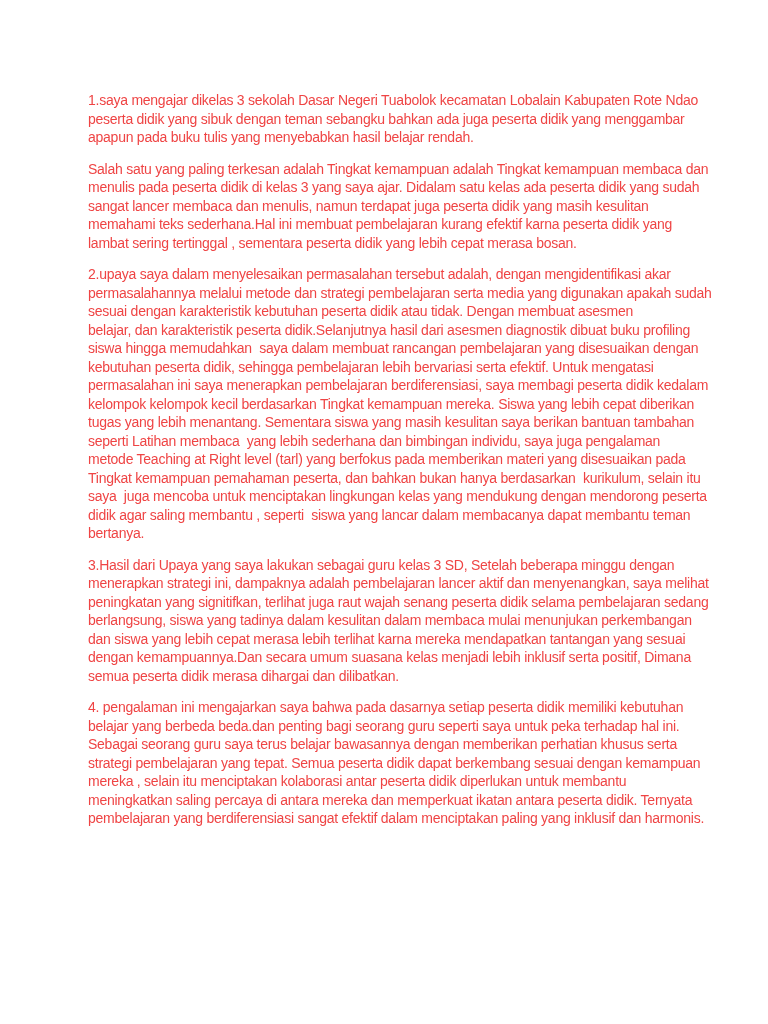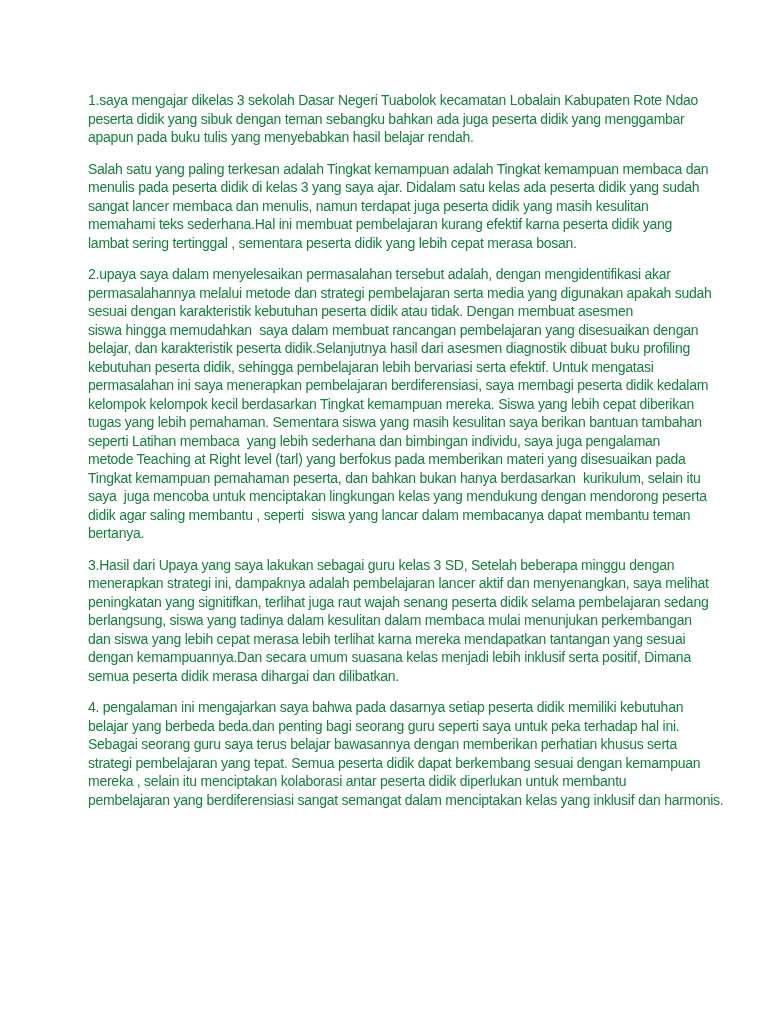--- a/index.html
+++ b/index.html
@@ -13,21 +13,21 @@
     height: 1024px;
     background: #ffffff;
     overflow: hidden;
     font-family: "Liberation Sans", "DejaVu Sans", sans-serif;
   }
   .doc-content {
     position: absolute;
     left: 88px;
     top: 91px;
     width: 620px;
-    color: #15803d;
+    color: #ef4444;
   }
   .doc-paragraph {
     margin: 0 0 13px 0;
     font-size: 14px;
     line-height: 18.5px;
     letter-spacing: -0.25px;
     font-weight: 400;
   }
   .doc-line {
     display: block;
@@ -49,26 +49,26 @@
         <span class="doc-line">Salah satu yang paling terkesan adalah Tingkat kemampuan adalah Tingkat kemampuan membaca dan</span>
         <span class="doc-line">menulis pada peserta didik di kelas 3 yang saya ajar. Didalam satu kelas ada peserta didik yang sudah</span>
         <span class="doc-line">sangat lancer membaca dan menulis, namun terdapat juga peserta didik yang masih kesulitan</span>
         <span class="doc-line">memahami teks sederhana.Hal ini membuat pembelajaran kurang efektif karna peserta didik yang</span>
         <span class="doc-line">lambat sering tertinggal , sementara peserta didik yang lebih cepat merasa bosan.</span>
       </p>
       <p class="doc-paragraph">
         <span class="doc-line">2.upaya saya dalam menyelesaikan permasalahan tersebut adalah, dengan mengidentifikasi akar</span>
         <span class="doc-line">permasalahannya melalui metode dan strategi pembelajaran serta media yang digunakan apakah sudah</span>
         <span class="doc-line">sesuai dengan karakteristik kebutuhan peserta didik atau tidak. Dengan membuat asesmen</span>
+        <span class="doc-line">belajar, dan karakteristik peserta didik.Selanjutnya hasil dari asesmen diagnostik dibuat buku profiling</span>
         <span class="doc-line">siswa hingga memudahkan  saya dalam membuat rancangan pembelajaran yang disesuaikan dengan</span>
-        <span class="doc-line">belajar, dan karakteristik peserta didik.Selanjutnya hasil dari asesmen diagnostik dibuat buku profiling</span>
         <span class="doc-line">kebutuhan peserta didik, sehingga pembelajaran lebih bervariasi serta efektif. Untuk mengatasi</span>
         <span class="doc-line">permasalahan ini saya menerapkan pembelajaran berdiferensiasi, saya membagi peserta didik kedalam</span>
         <span class="doc-line">kelompok kelompok kecil berdasarkan Tingkat kemampuan mereka. Siswa yang lebih cepat diberikan</span>
-        <span class="doc-line">tugas yang lebih pemahaman. Sementara siswa yang masih kesulitan saya berikan bantuan tambahan</span>
+        <span class="doc-line">tugas yang lebih menantang. Sementara siswa yang masih kesulitan saya berikan bantuan tambahan</span>
         <span class="doc-line">seperti Latihan membaca  yang lebih sederhana dan bimbingan individu, saya juga pengalaman</span>
         <span class="doc-line">metode Teaching at Right level (tarl) yang berfokus pada memberikan materi yang disesuaikan pada</span>
         <span class="doc-line">Tingkat kemampuan pemahaman peserta, dan bahkan bukan hanya berdasarkan  kurikulum, selain itu</span>
         <span class="doc-line">saya  juga mencoba untuk menciptakan lingkungan kelas yang mendukung dengan mendorong peserta</span>
         <span class="doc-line">didik agar saling membantu , seperti  siswa yang lancar dalam membacanya dapat membantu teman</span>
         <span class="doc-line">bertanya.</span>
       </p>
       <p class="doc-paragraph">
         <span class="doc-line">3.Hasil dari Upaya yang saya lakukan sebagai guru kelas 3 SD, Setelah beberapa minggu dengan</span>
         <span class="doc-line">menerapkan strategi ini, dampaknya adalah pembelajaran lancer aktif dan menyenangkan, saya melihat</span>
@@ -77,16 +77,17 @@
         <span class="doc-line">dan siswa yang lebih cepat merasa lebih terlihat karna mereka mendapatkan tantangan yang sesuai</span>
         <span class="doc-line">dengan kemampuannya.Dan secara umum suasana kelas menjadi lebih inklusif serta positif, Dimana</span>
         <span class="doc-line">semua peserta didik merasa dihargai dan dilibatkan.</span>
       </p>
       <p class="doc-paragraph">
         <span class="doc-line">4. pengalaman ini mengajarkan saya bahwa pada dasarnya setiap peserta didik memiliki kebutuhan</span>
         <span class="doc-line">belajar yang berbeda beda.dan penting bagi seorang guru seperti saya untuk peka terhadap hal ini.</span>
         <span class="doc-line">Sebagai seorang guru saya terus belajar bawasannya dengan memberikan perhatian khusus serta</span>
         <span class="doc-line">strategi pembelajaran yang tepat. Semua peserta didik dapat berkembang sesuai dengan kemampuan</span>
         <span class="doc-line">mereka , selain itu menciptakan kolaborasi antar peserta didik diperlukan untuk membantu</span>
-        <span class="doc-line">pembelajaran yang berdiferensiasi sangat semangat dalam menciptakan kelas yang inklusif dan harmonis.</span>
+        <span class="doc-line">meningkatkan saling percaya di antara mereka dan memperkuat ikatan antara peserta didik. Ternyata</span>
+        <span class="doc-line">pembelajaran yang berdiferensiasi sangat efektif dalam menciptakan paling yang inklusif dan harmonis.</span>
       </p>
     </div>
 </div>
 
 </body></html>

